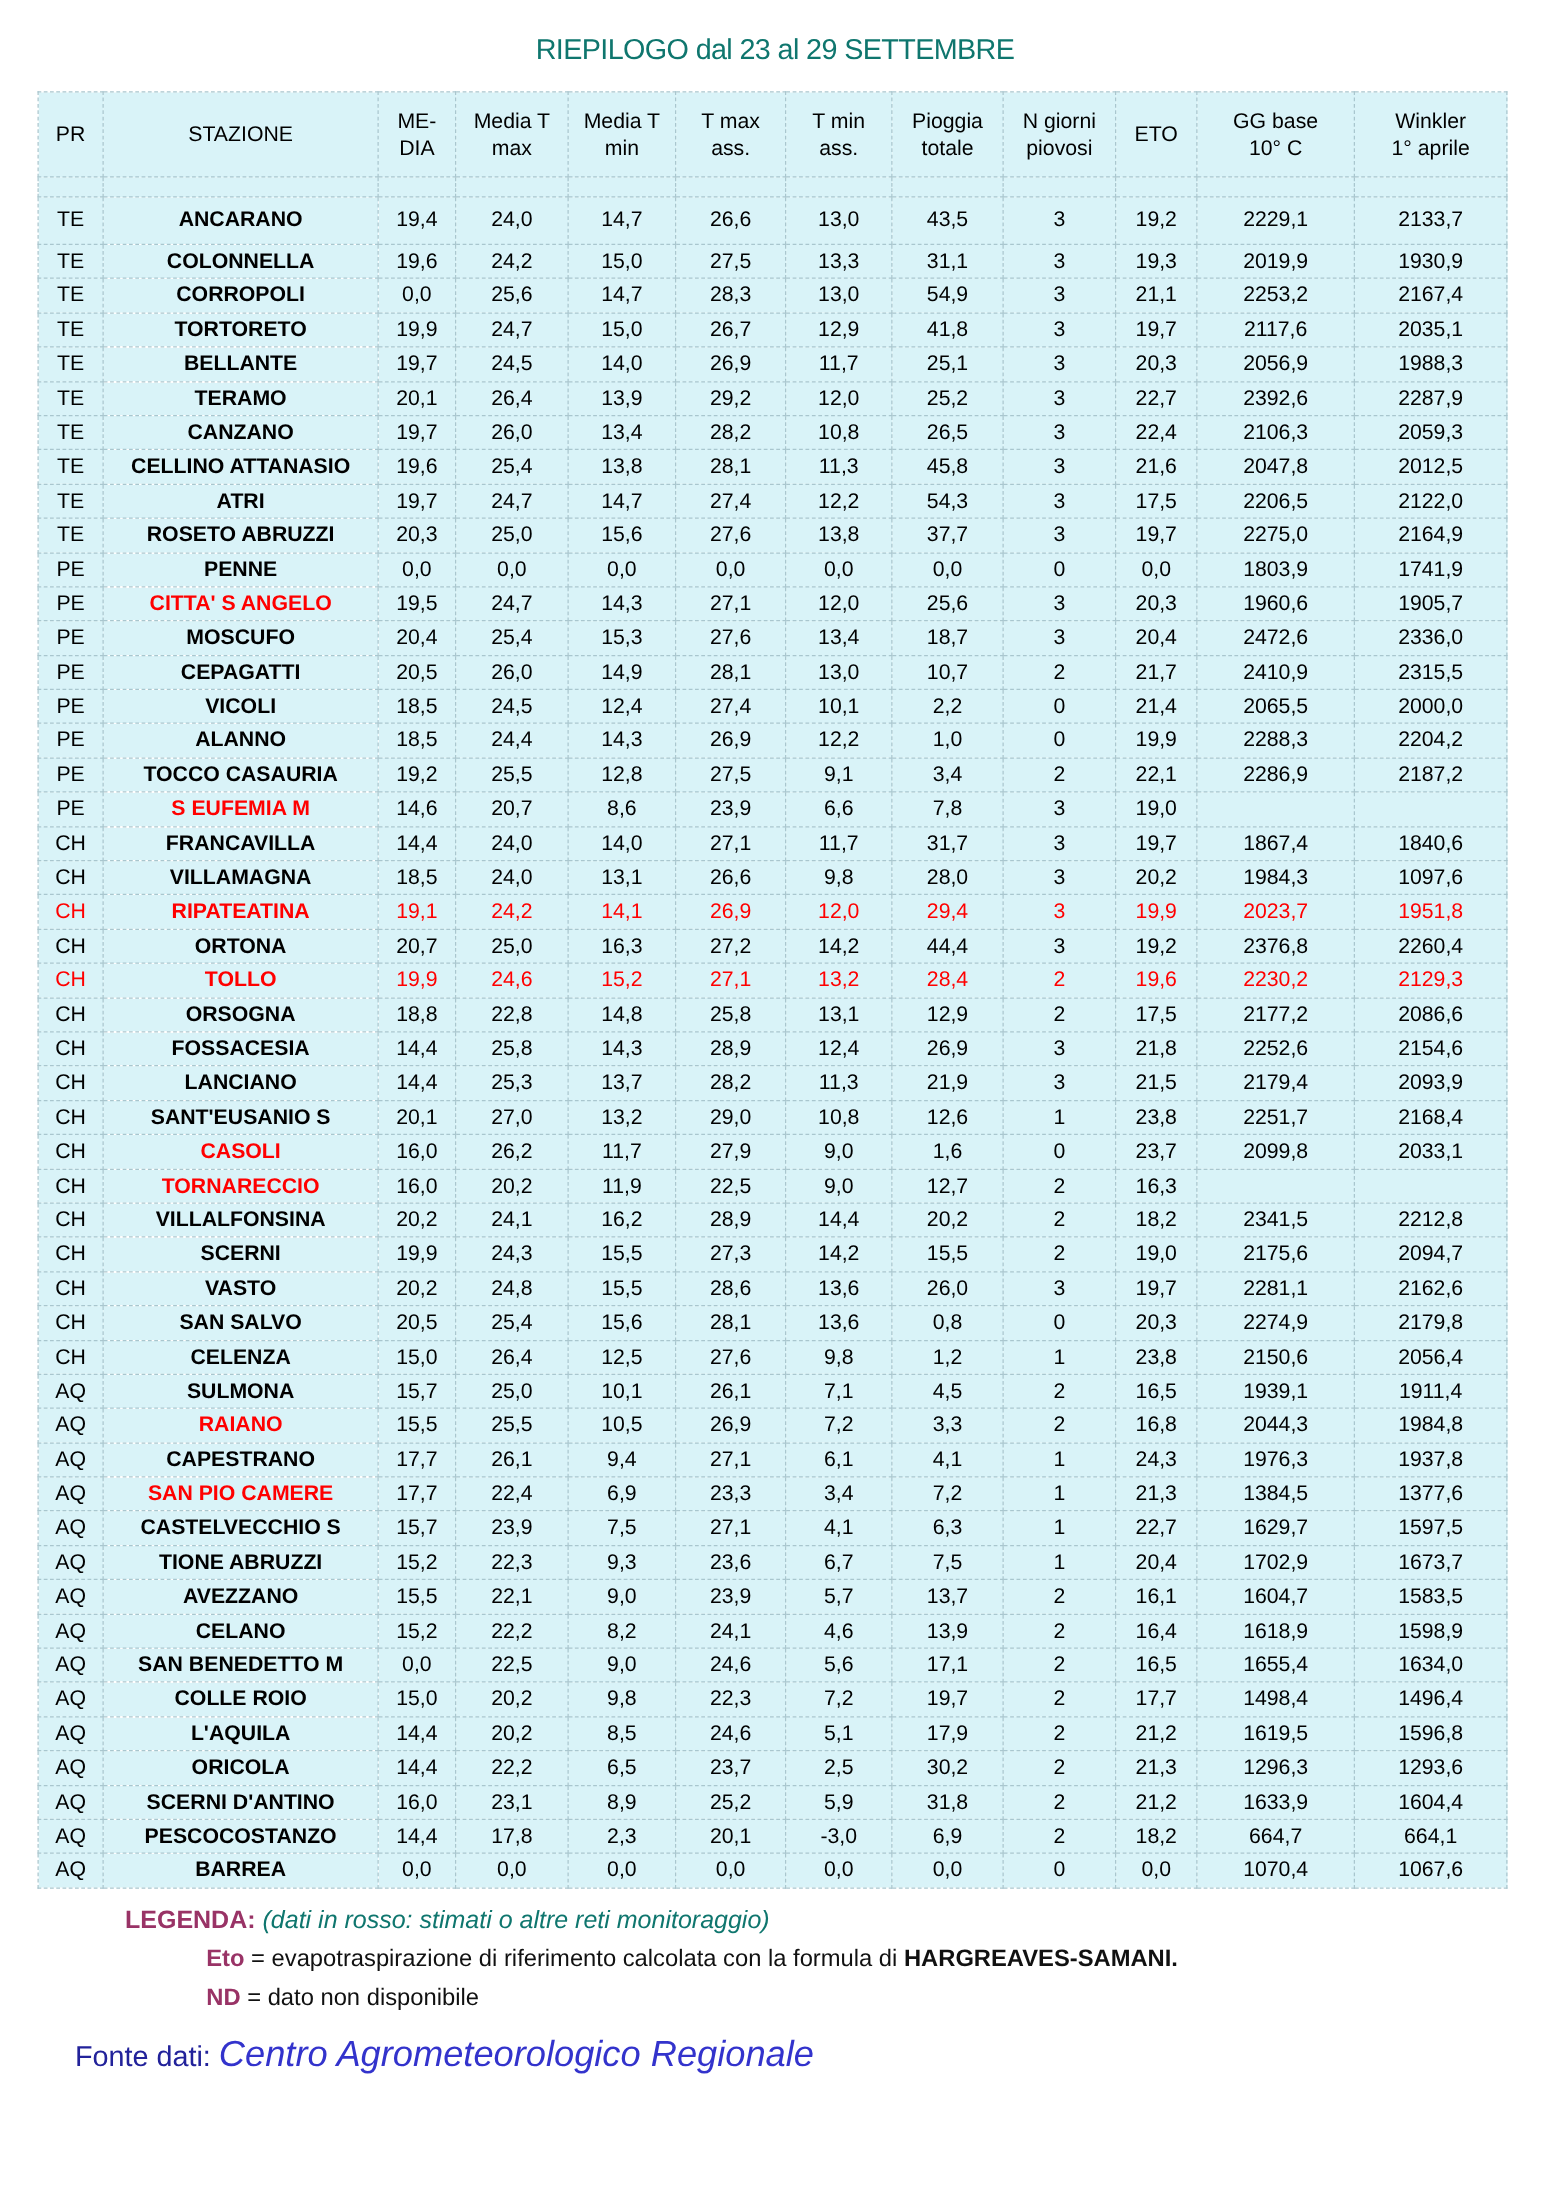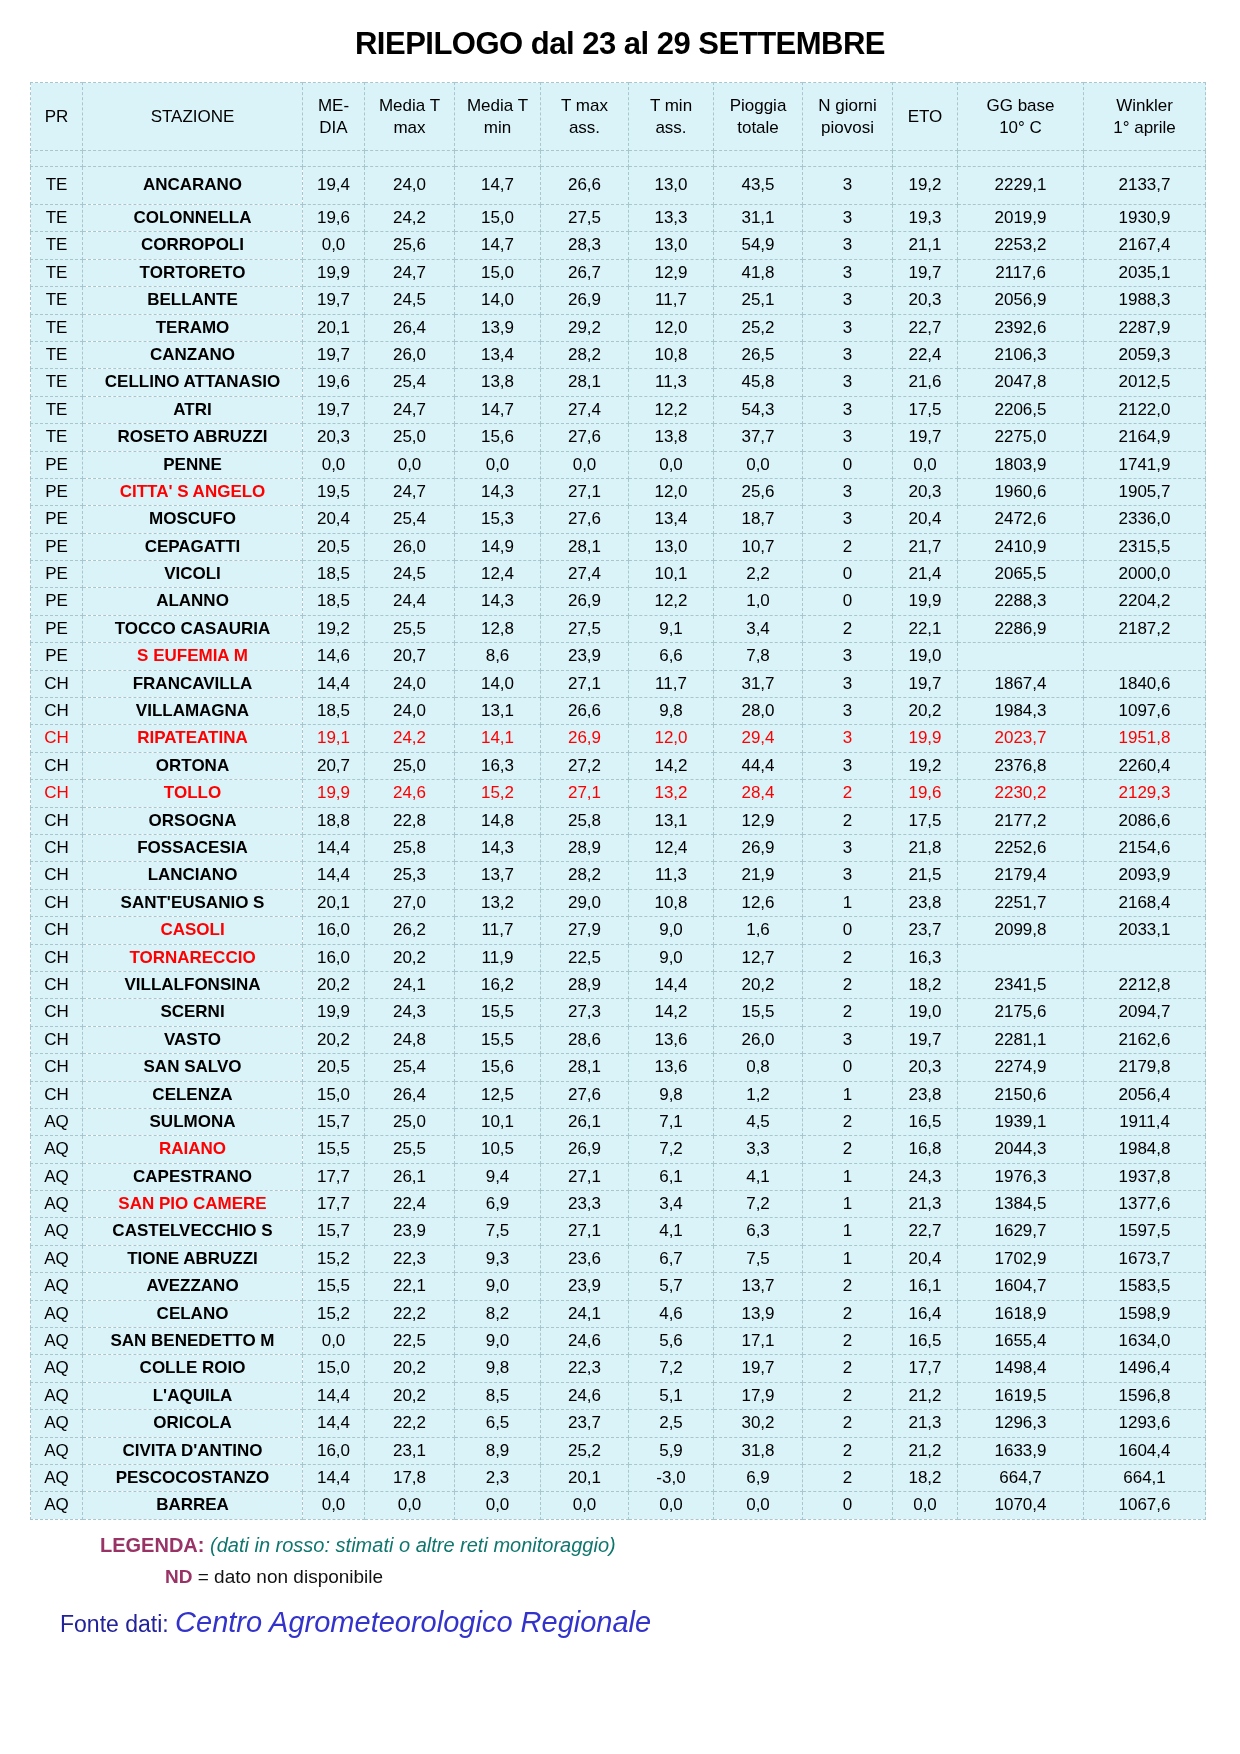--- a/index.html
+++ b/index.html
@@ -7,23 +7,23 @@
     margin: 0; padding: 0;
     width: 1240px;
     background: #ffffff;
     font-family: "Liberation Sans", sans-serif;
     color: #000;
   }
   .page { width: 1240px; min-height: 1754px; position: relative; }
 
   .page-title {
     text-align: center;
-    font-size: 31px;
-    font-weight: bold;
-    color: #000000;
+    font-size: 23px;
+    font-weight: normal;
+    color: #0f766e;
     padding-top: 26px;
     letter-spacing: -0.5px;
     margin-bottom: 20px;
   }
 
   table.summary {
     border-collapse: collapse;
     table-layout: fixed;
     margin-left: 30px;
     width: 1175px;
@@ -802,21 +802,21 @@
       <td class="num">23,7</td>
       <td class="num">2,5</td>
       <td class="num">30,2</td>
       <td class="num">2</td>
       <td class="num">21,3</td>
       <td class="num">1296,3</td>
       <td class="num">1293,6</td>
     </tr>
         <tr>
       <td class="pr">AQ</td>
-      <td class="st">CIVITA D'ANTINO</td>
+      <td class="st">SCERNI D'ANTINO</td>
       <td class="num">16,0</td>
       <td class="num">23,1</td>
       <td class="num">8,9</td>
       <td class="num">25,2</td>
       <td class="num">5,9</td>
       <td class="num">31,8</td>
       <td class="num">2</td>
       <td class="num">21,2</td>
       <td class="num">1633,9</td>
       <td class="num">1604,4</td>
@@ -850,20 +850,23 @@
       <td class="num">1067,6</td>
     </tr>
       </tbody>
   </table>
 
   <div class="legend">
     <div class="legend-head">
       <span class="legend-label">LEGENDA: </span><span class="legend-note">(dati in rosso: stimati o altre reti monitoraggio)</span>
     </div>
     <div class="legend-line">
+      <span class="term">Eto</span><span> = evapotraspirazione di riferimento calcolata con la formula di </span><span class="bold-end">HARGREAVES-SAMANI.</span>
+    </div>
+    <div class="legend-line">
       <span class="term">ND</span><span> = dato non disponibile</span>
     </div>
   </div>
 
   <div class="fonte">
     <span>Fonte dati: </span><span class="fonte-value">Centro Agrometeorologico Regionale</span>
   </div>
 
 </div>
 

